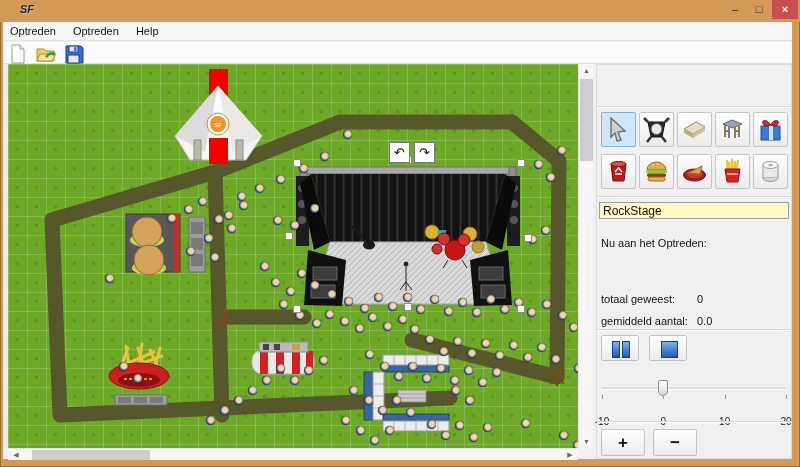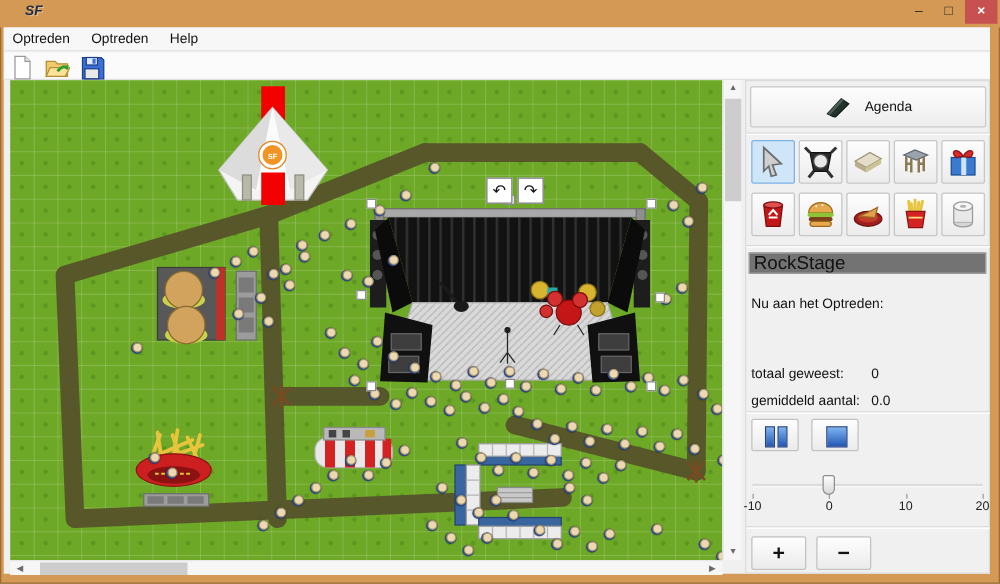--- a/index.html
+++ b/index.html
@@ -39,32 +39,32 @@
   .sarrow{position:absolute;color:#6a6a6a;font-size:7px;text-align:center;}
   .vthumb{position:absolute;left:1px;top:15px;width:13px;height:82px;background:#cdcdcd;}
   .hthumb{position:absolute;left:24px;top:1px;width:118px;height:10px;background:#cdcdcd;}
   
   .sidebar{position:absolute;left:593px;top:42px;width:196px;height:395px;background:#f0f0f0;border:1px solid #dcdcdc;font-size:11px;color:#111;}
   .agendaBtn{position:absolute;left:3px;top:4px;width:189px;height:33px;background:linear-gradient(#fdfdfd,#ededed);border:1px solid #c9c9c9;border-radius:2px;text-align:center;line-height:33px;}
   .agendaBtn svg{vertical-align:middle;margin-right:8px;}
   .sep{position:absolute;left:0px;width:195px;height:2px;border-top:1px solid #d8d8d8;border-bottom:1px solid #ffffff;}
   .toolBtn{position:absolute;width:35px;height:35px;background:linear-gradient(#fdfdfd,#ececec);border:1px solid #c6c6c6;border-radius:2px;padding:3px;}
   .toolBtn.selected{background:#cfe6f9;border:1px solid #7eb2e3;}
-  .field{position:absolute;background:#737373;border:1px solid #9f9f9f;font-size:15px;padding:1px 3px;color:#111;}
+  .field{position:absolute;background:#fef9c3;border:1px solid #9f9f9f;font-size:12px;padding:1px 3px;color:#111;}
   .lbl{position:absolute;white-space:nowrap;}
   .listbox{position:absolute;background:#fff;border:1px solid #a5a5a5;padding:1px 3px;font-size:11px;}
   .mediaBtn{position:absolute;width:38px;height:26px;background:linear-gradient(#fefefe,#ebebeb);border:1px solid #c2c2c2;border-radius:2px;}
   .pauseBars::before,.pauseBars::after{content:'';position:absolute;top:5px;width:6px;height:15px;background:linear-gradient(#7db4ef,#2457b4);border:1px solid #1c3f86;}
   .pauseBars::before{left:10px;} .pauseBars::after{left:20px;}
   .stopSq::before{content:'';position:absolute;left:11px;top:5px;width:15px;height:15px;background:linear-gradient(#7db4ef,#2457b4);border:1px solid #1c3f86;}
   .sunken{background:#f7f7f7;border:1px solid #ababab;box-shadow:1px 1px 0 #fff;}
   .sliderTrack{position:absolute;left:5px;top:322px;width:184px;height:3px;background:#dcdcdc;border-bottom:1px solid #fff;}
   .sliderThumb{position:absolute;top:-7px;width:10px;height:16px;background:linear-gradient(#fefefe,#d8d8d8);border:1px solid #8f8f8f;border-radius:2px 2px 5px 5px;margin-left:-5px;}
   .tick{position:absolute;top:8px;width:1px;height:4px;background:#9a9a9a;}
-  .tickLabel{position:absolute;top:13px;transform:translateX(-50%);font-size:10px;color:#222;}
+  .tickLabel{position:absolute;top:29px;transform:translateX(-50%);font-size:10px;color:#222;}
   .zoomBtn{position:absolute;width:44px;height:27px;background:linear-gradient(#fefefe,#ebebeb);border:1px solid #c2c2c2;border-radius:2px;font-size:17px;font-weight:bold;text-align:center;line-height:25px;color:#111;}
 </style>
 </head>
 <body>
 
 <div class="window">
 
   <div class="titlebar">
     <span class="logo">SF</span>
     <div class="ctrl min">–</div>
@@ -406,27 +406,20 @@
       <div class="sarrow" style="left:0;bottom:3px;width:15px;">▼</div>
     </div>
     <div class="hscroll">
       <div class="sarrow" style="left:3px;top:2px;width:10px;">◀</div>
       <div class="hthumb"></div>
       <div class="sarrow" style="right:3px;top:2px;width:10px;">▶</div>
     </div>
 
     <div class="sidebar">
 
-      <div class="agendaBtn">
-        <svg width="22" height="16" viewBox="0 0 22 16">
-          <polygon points="3,13 14,1 20,5 9,16" fill="#22332c" stroke="#101a16"></polygon>
-          <polygon points="3,13 14,1 16,2 5,14" fill="#4a5e55"></polygon>
-        </svg>
-        <span>Agenda</span>
-      </div>
 
       <div class="sep" style="top:41px"></div>
 
       <div class="toolBtn selected" style="left:4px;top:47px">
         <svg width="27" height="27" viewBox="0 0 27 27">
             <polygon points="6,2 20,15 13,16 16,24 12,25 10,17 6,21" fill="#cfcfcf" stroke="#6e6e6e" stroke-width="1.4"></polygon>
           </svg>
       </div>
       <div class="toolBtn" style="left:42px;top:47px">
         <svg width="27" height="27" viewBox="0 0 27 27">

